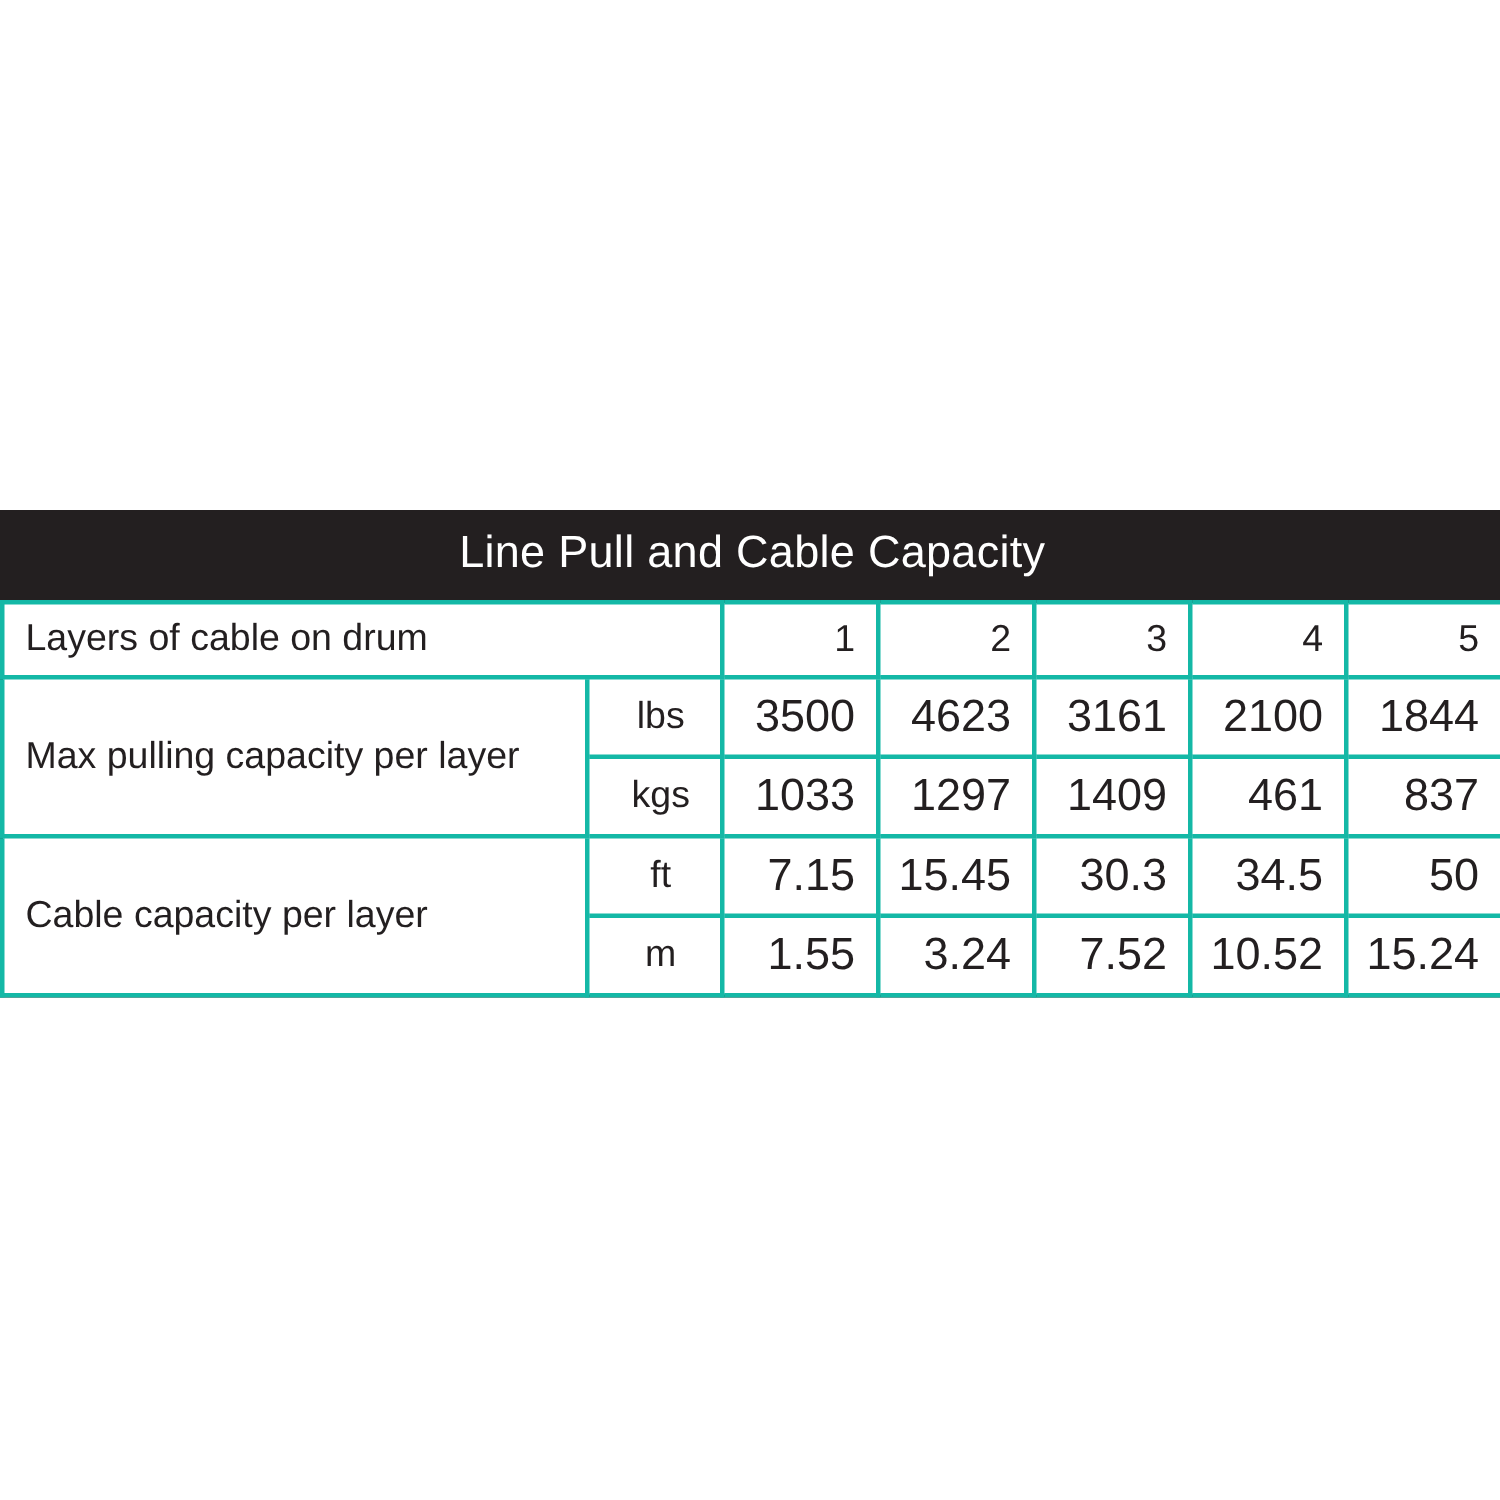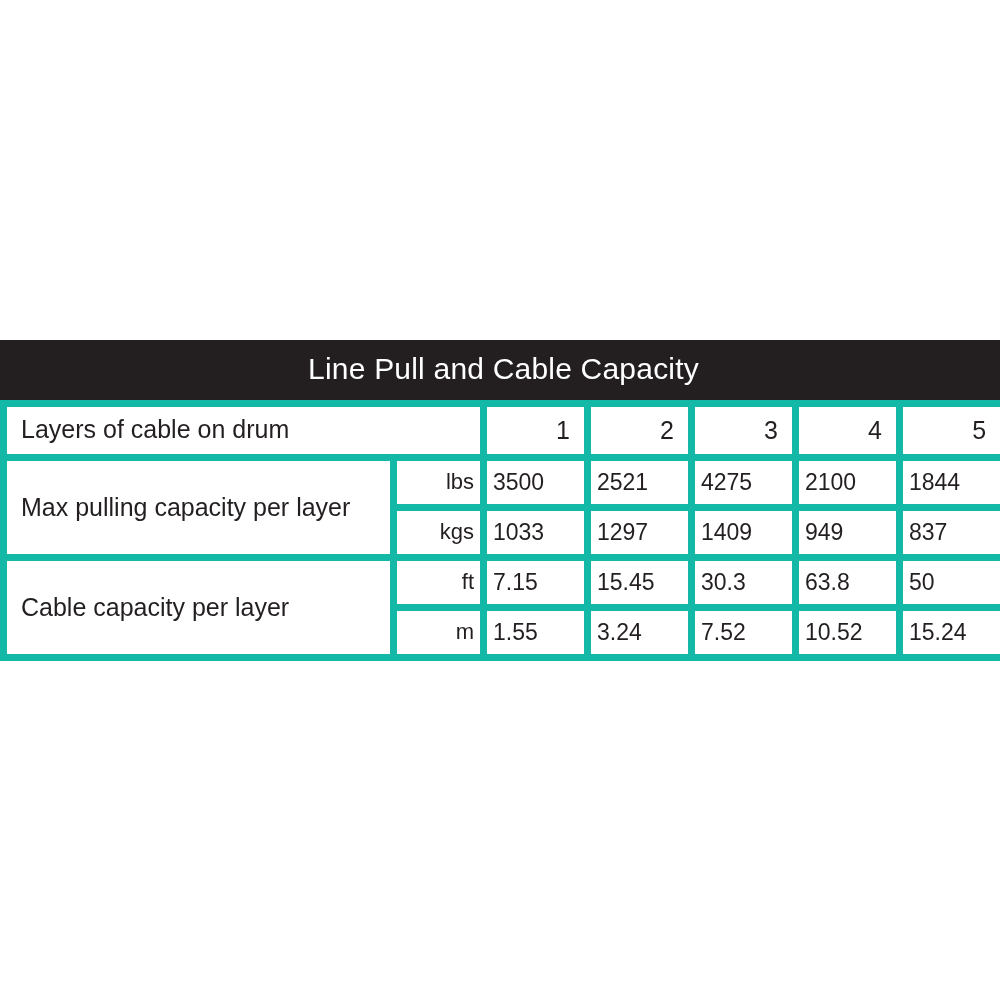--- a/index.html
+++ b/index.html
@@ -34,21 +34,21 @@
     width: 1000px;
     border-collapse: collapse;
     table-layout: fixed;
     background: #231f20;
   }
 
   table.capacity td,
   table.capacity th {
     background: #ffffff;
     color: #231f20;
-    border: 7px solid #14b8a6;
+    border: 3px solid #14b8a6;
     font-weight: normal;
     vertical-align: middle;
   }
 
   
   tr.title-row td {
     background: #231f20;
     color: #ffffff;
     border: none;
     text-align: center;
@@ -65,28 +65,29 @@
     line-height: 1.15;
   }
 
   td.label.two-line {
     padding-top: 10px;
     padding-bottom: 10px;
   }
 
   
   td.unit {
-    text-align: right;
-    font-size: 22px;
+    text-align: center;
+    font-size: 25px;
     padding: 8px 6px 8px 14px;
   }
 
   
   td.value {
-    font-size: 23px;
+    text-align: right;
+    font-size: 30px;
     padding: 8px 14px 8px 6px;
   }
 
   
   td.layer-head {
     text-align: right;
     font-size: 25px;
     padding: 8px 14px 8px 6px;
   }
 </style>
@@ -118,42 +119,42 @@
           <td class="layer-head">2</td>
           <td class="layer-head">3</td>
           <td class="layer-head">4</td>
           <td class="layer-head">5</td>
         </tr>
 
         <tr>
           <td class="label two-line" rowspan="2">Max pulling capacity per layer</td>
           <td class="unit">lbs</td>
           <td class="value">3500</td>
-          <td class="value">2521</td>
-          <td class="value">4275</td>
+          <td class="value">4623</td>
+          <td class="value">3161</td>
           <td class="value">2100</td>
           <td class="value">1844</td>
         </tr>
 
         <tr>
           <td class="unit">kgs</td>
           <td class="value">1033</td>
           <td class="value">1297</td>
           <td class="value">1409</td>
-          <td class="value">949</td>
+          <td class="value">461</td>
           <td class="value">837</td>
         </tr>
 
         <tr>
           <td class="label two-line" rowspan="2">Cable capacity per layer</td>
           <td class="unit">ft</td>
           <td class="value">7.15</td>
           <td class="value">15.45</td>
           <td class="value">30.3</td>
-          <td class="value">63.8</td>
+          <td class="value">34.5</td>
           <td class="value">50</td>
         </tr>
 
         <tr>
           <td class="unit">m</td>
           <td class="value">1.55</td>
           <td class="value">3.24</td>
           <td class="value">7.52</td>
           <td class="value">10.52</td>
           <td class="value">15.24</td>

